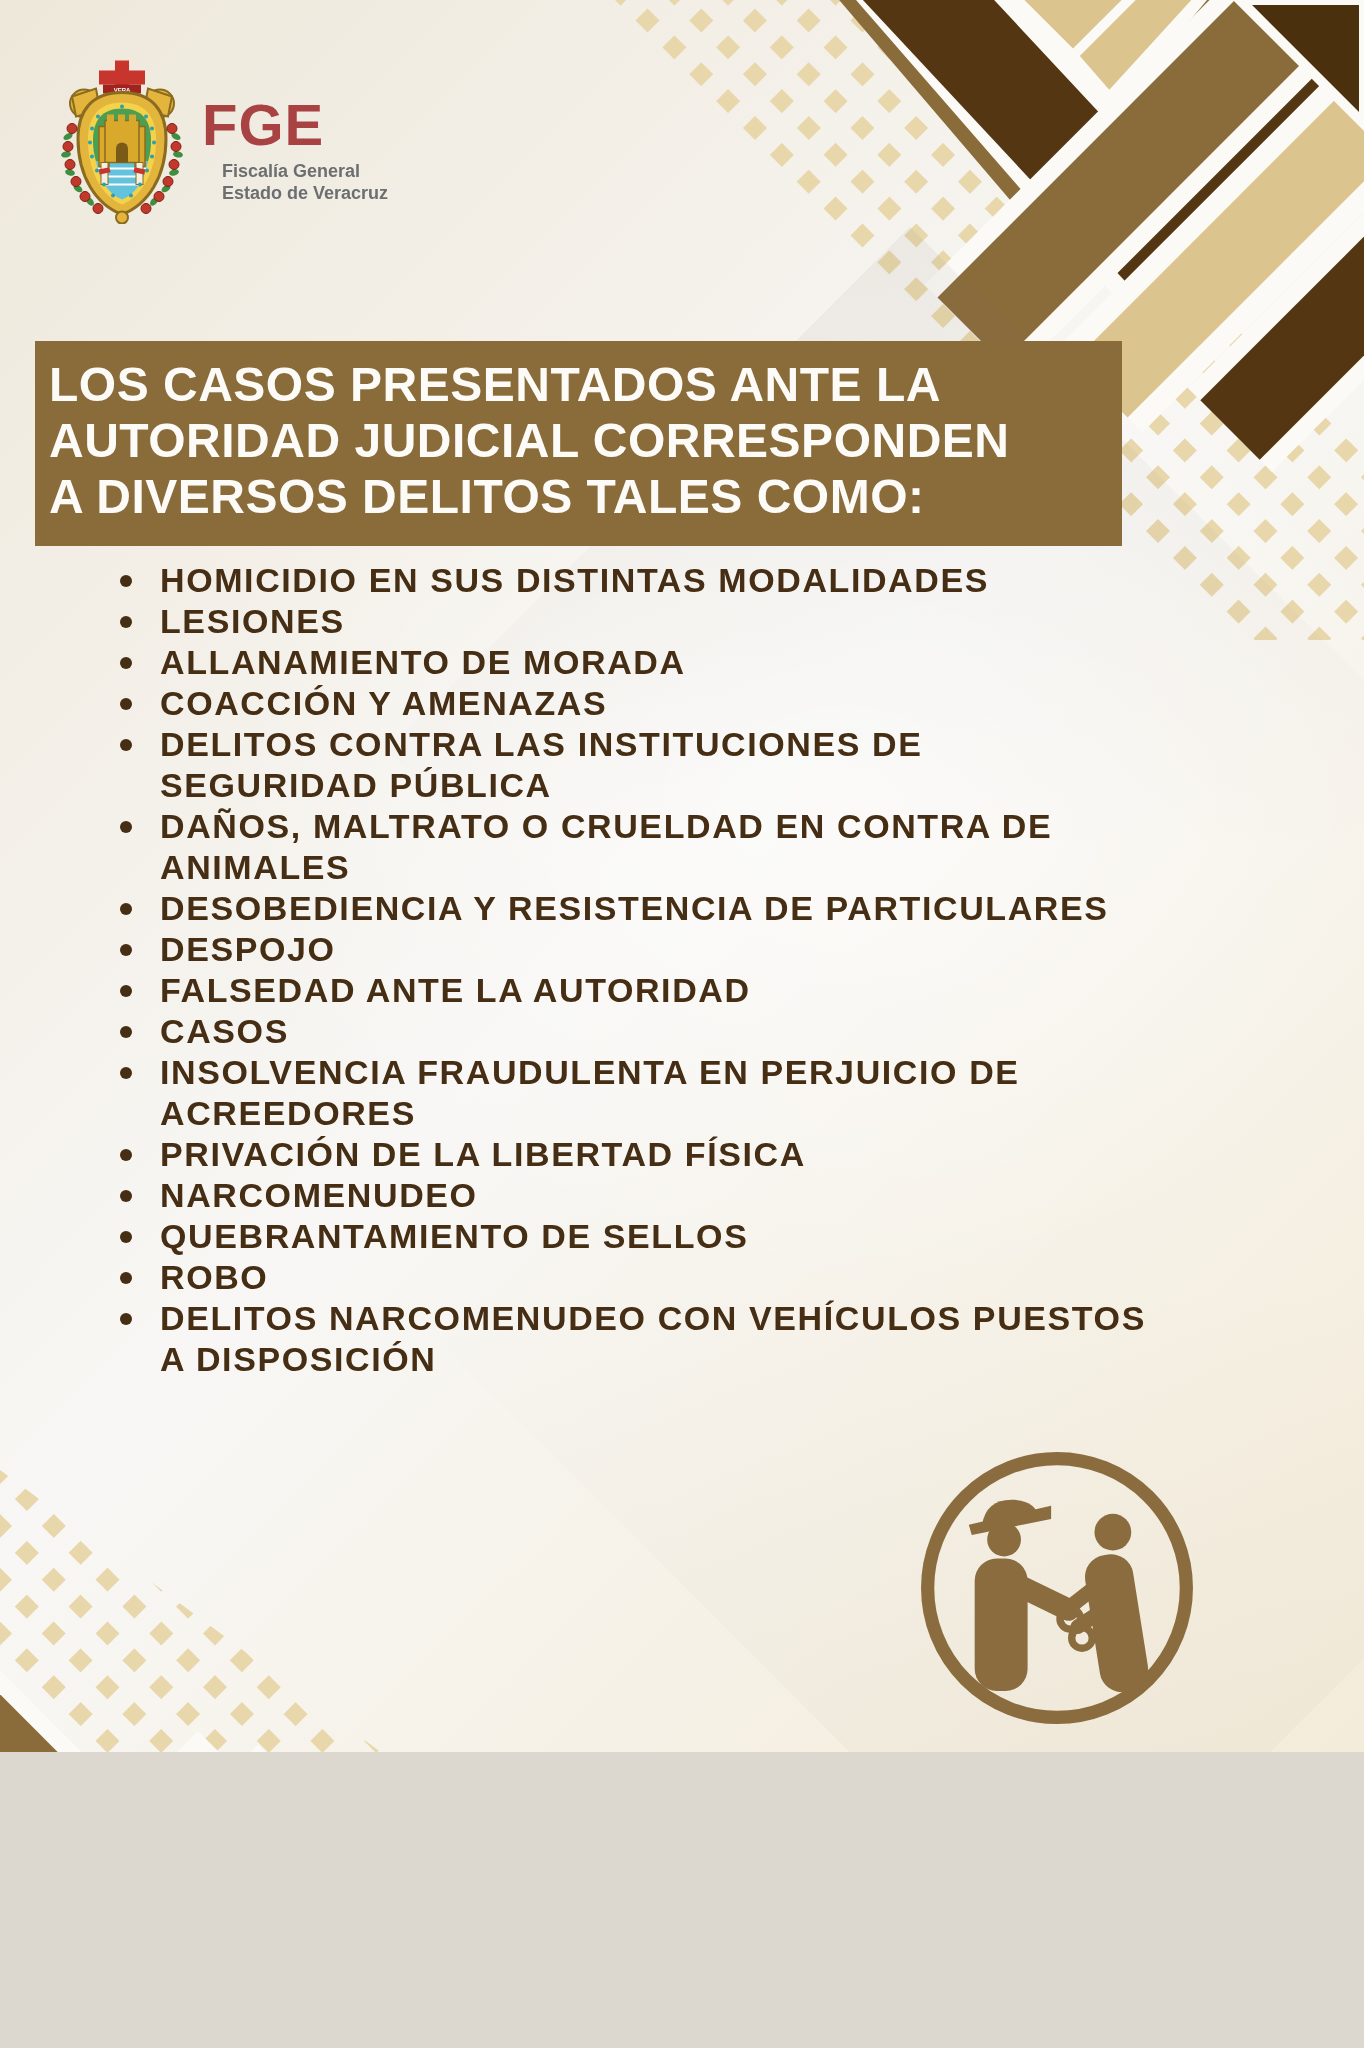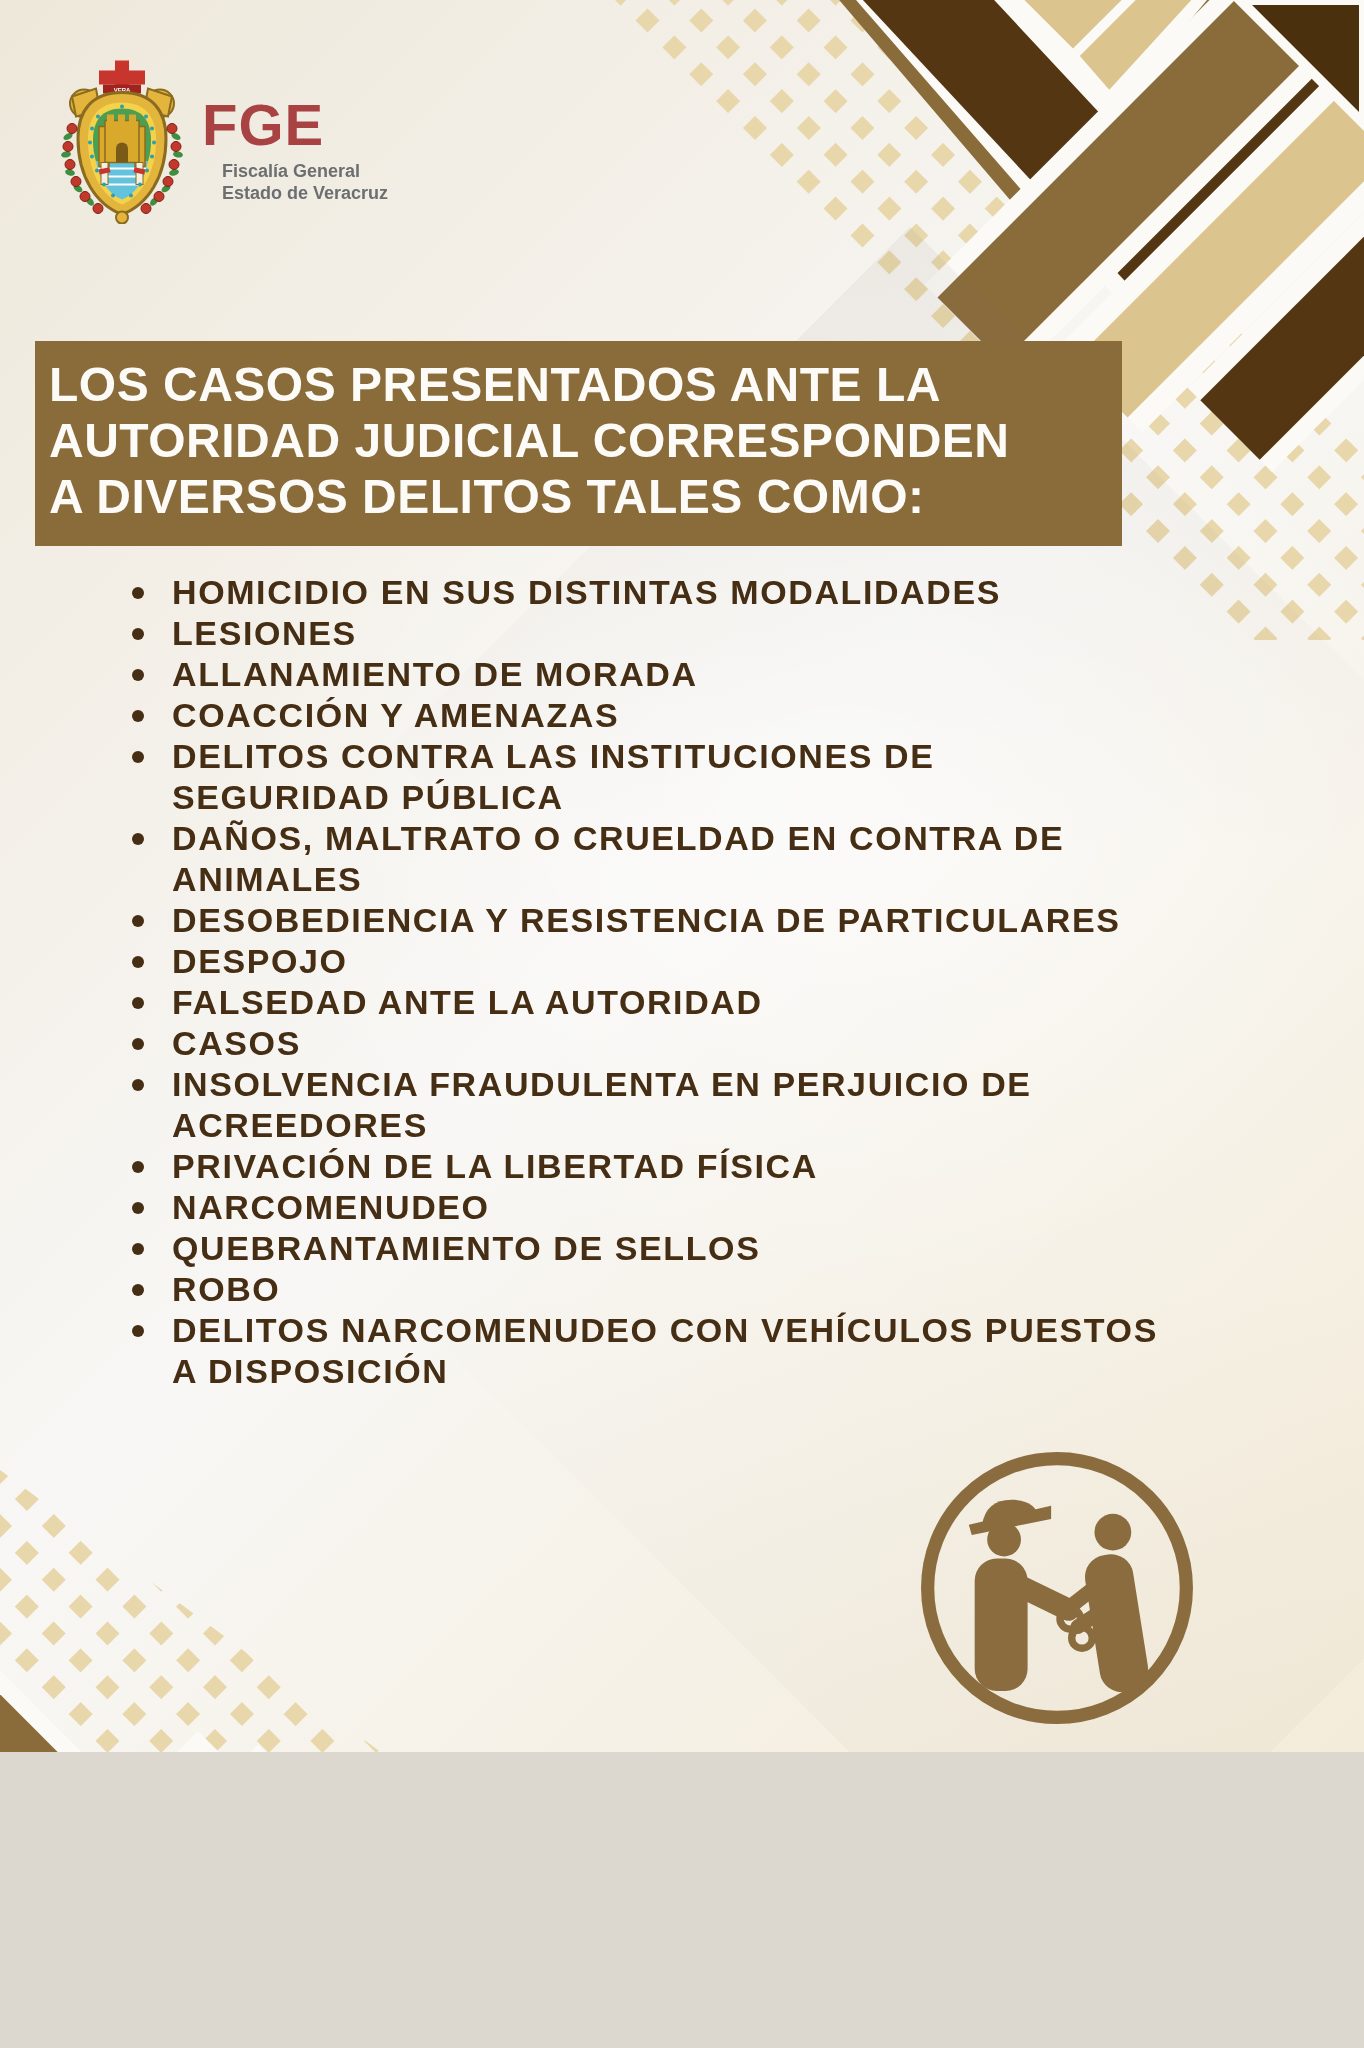--- a/index.html
+++ b/index.html
@@ -30,21 +30,21 @@
     background:#8a6b3a;box-sizing:border-box;
     padding:16px 18px 0 14px;
     margin-top:8px;
   }
   #banner-text{
     white-space:pre-line;
     color:#fcfbf7;font-size:48px;font-weight:700;line-height:56px;letter-spacing:.5px;
   }
 
   
-  #crimes{position:absolute;left:118px;top:560px;width:1180px;margin:12px;padding:0;list-style:none;}
+  #crimes{position:absolute;left:118px;top:560px;width:1180px;margin:0;padding:0;list-style:none;}
   .crime{position:relative;padding-left:42px;margin:0;}
   .crime-text{
     display:block;white-space:pre-line;
     color:#462e14;font-size:34px;font-weight:700;line-height:41px;letter-spacing:1.6px;
   }
   .dot{position:absolute;left:2px;top:15px;width:12px;height:12px;border-radius:50%;background:#462e14;}
 
   
   .deco{position:absolute;pointer-events:none;}
   #deco-tr{right:0;top:0;width:824px;height:640px;}

